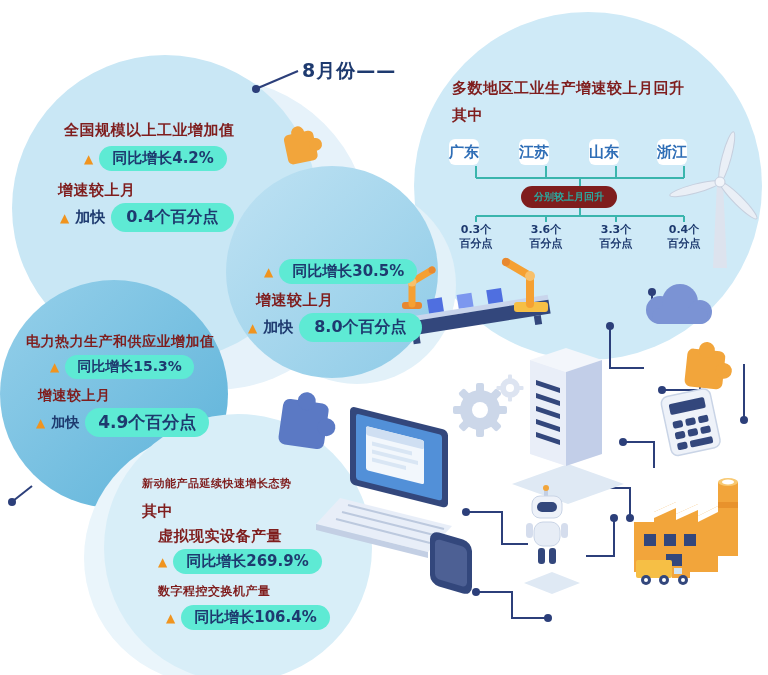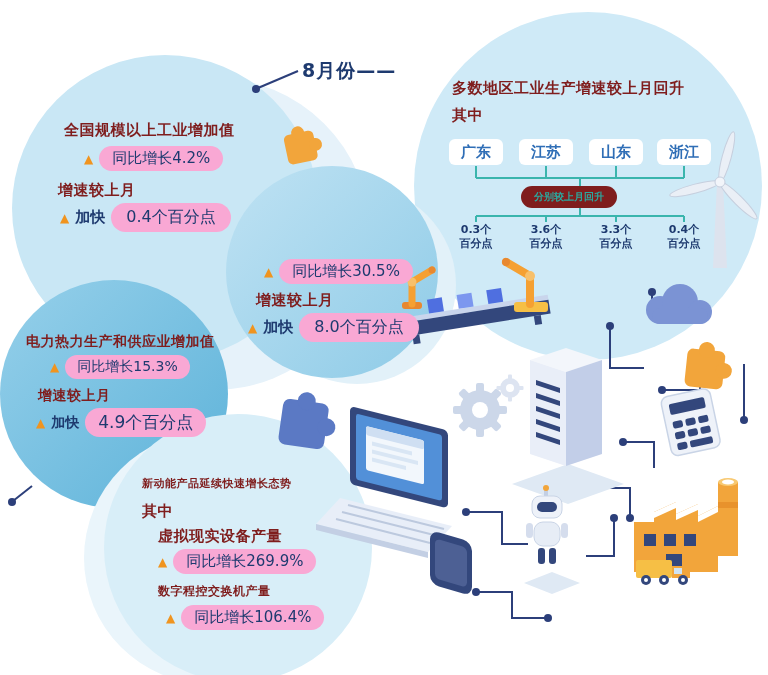--- a/index.html
+++ b/index.html
@@ -5,24 +5,24 @@
   * { margin:0; padding:0; box-sizing:border-box; }
   html,body { background:#ffffff; }
   .canvas { position:relative; width:768px; height:675px; background:#ffffff; overflow:hidden;
             font-family:"DejaVu Sans","Liberation Sans",sans-serif; }
   .circle { position:absolute; border-radius:50%; }
   .deco { position:absolute; left:0; top:0; width:768px; height:675px; pointer-events:none; }
   .t { position:absolute; color:#7f1d1d; font-weight:700; white-space:nowrap; letter-spacing:0.5px; }
   .row { position:absolute; display:flex; align-items:center; gap:6px; white-space:nowrap; }
   .tri { color:#f0941f; font-size:12px; line-height:1; }
   .lbl { color:#1e3a6f; font-weight:700; font-size:15px; }
-  .pill { background:#f9a8d4; color:#1e3a6f; font-weight:400; border-radius:16px; padding:3px 13px; font-size:15px; }
+  .pill { background:#5eead4; color:#1e3a6f; font-weight:700; border-radius:16px; padding:3px 13px; font-size:15px; }
   .pill.big { font-size:16px; padding:4px 15px; border-radius:18px; }
   .pill.sm { font-size:14px; padding:3px 12px; }
-  .prov { position:absolute; width:54px; height:26px; background:#ffffff; border-radius:6px; color:#2f6eb6;
+  .prov { position:absolute; width:30px; height:26px; background:#ffffff; border-radius:6px; color:#2f6eb6;
           font-weight:700; font-size:15px; display:flex; align-items:center; justify-content:center; }
   .rebound { position:absolute; left:521px; top:186px; background:#7f1d1d; color:#2ba89f; font-weight:700;
              font-size:10px; padding:4px 13px; border-radius:14px; white-space:nowrap; }
   .delta { position:absolute; width:70px; text-align:center; color:#1e3a6f; font-weight:700; font-size:11px; line-height:1.3; }
   .month { position:absolute; left:302px; top:58px; color:#1e3a6f; font-weight:700; font-size:19px; letter-spacing:1px; }
 </style>
 </head>
 <body>
 
 <div class="canvas">

